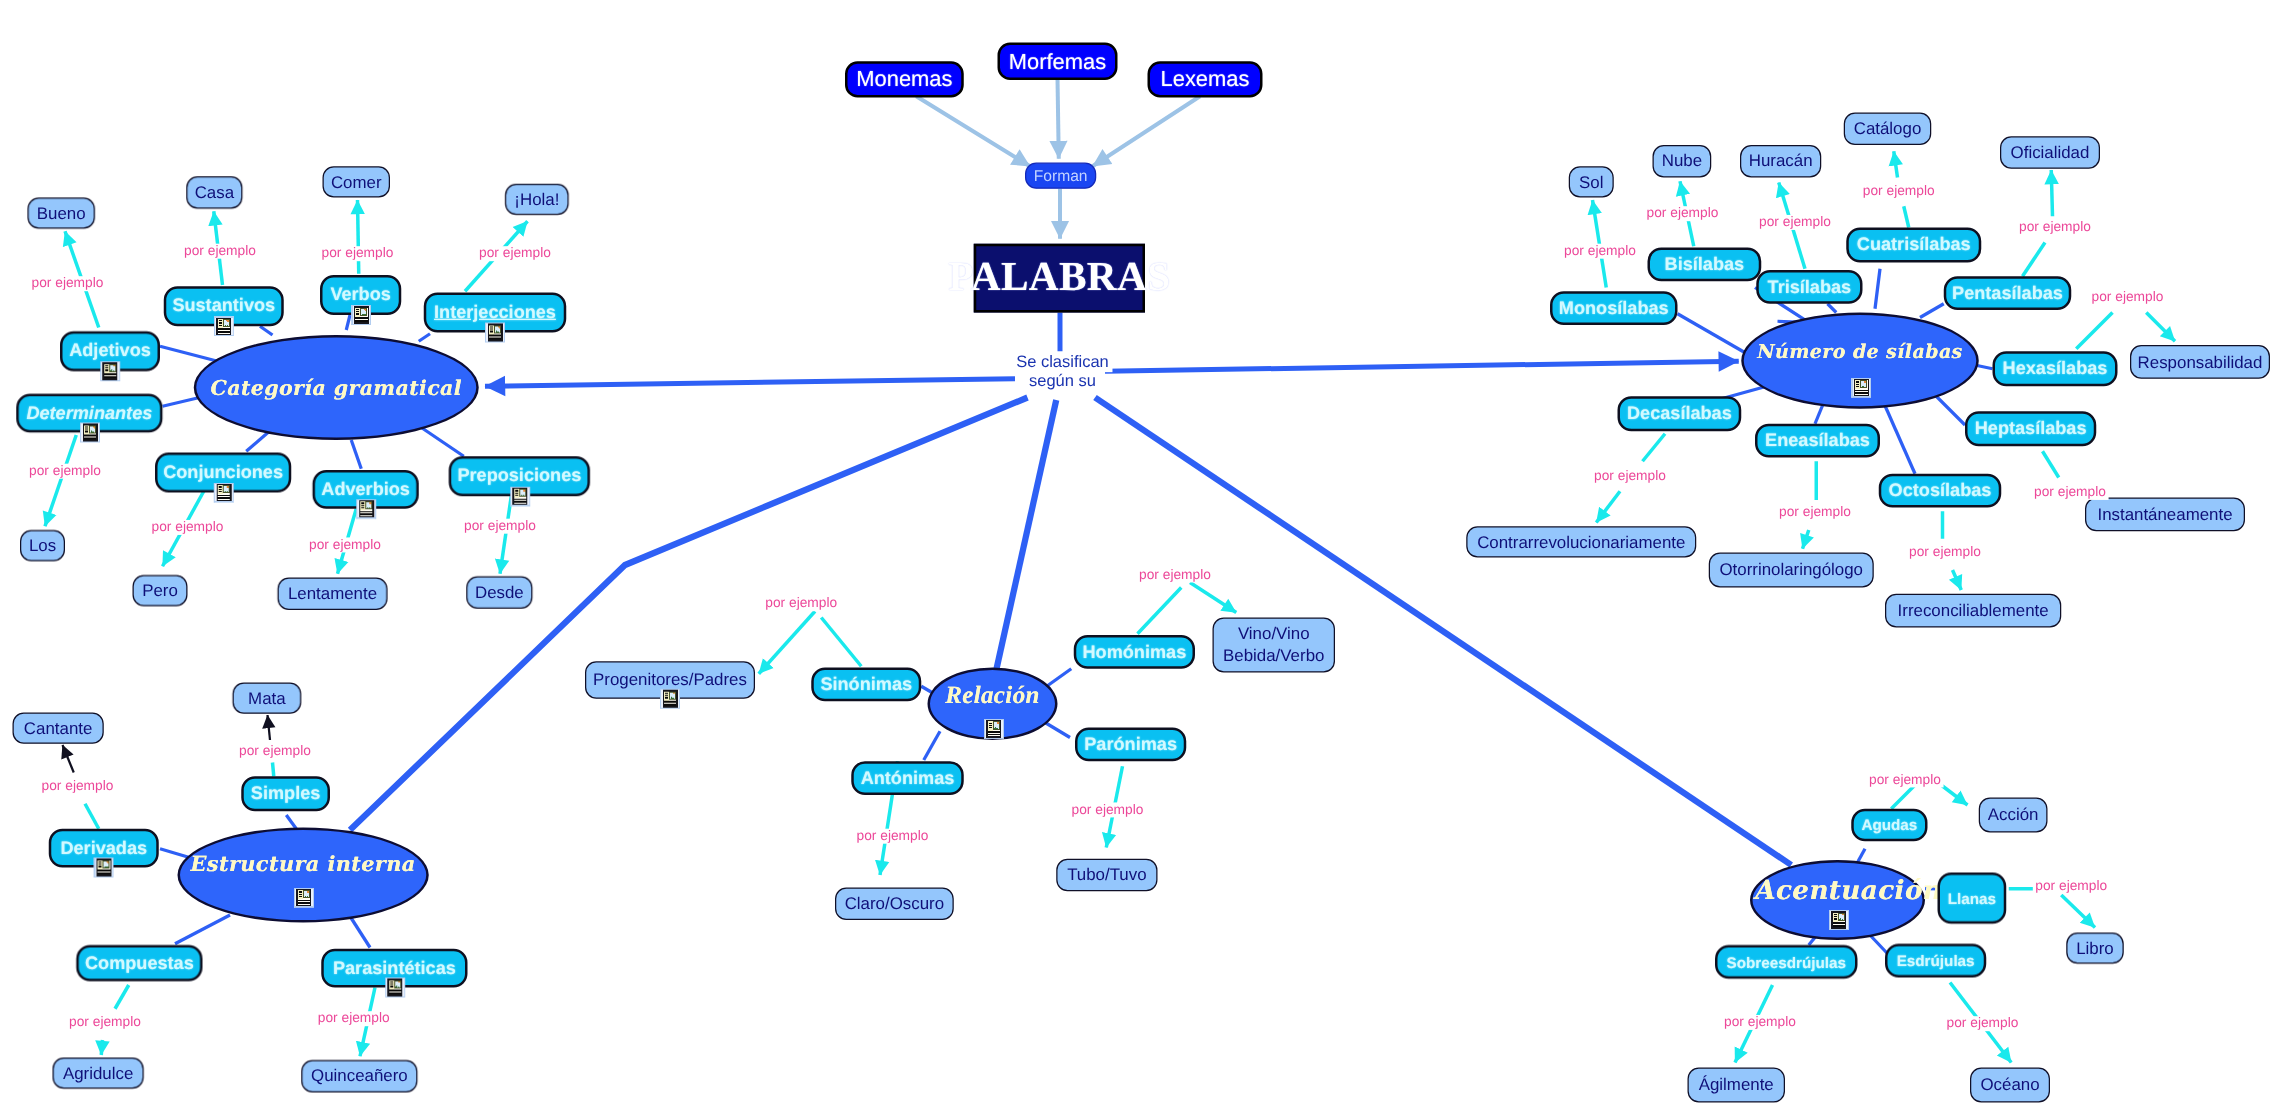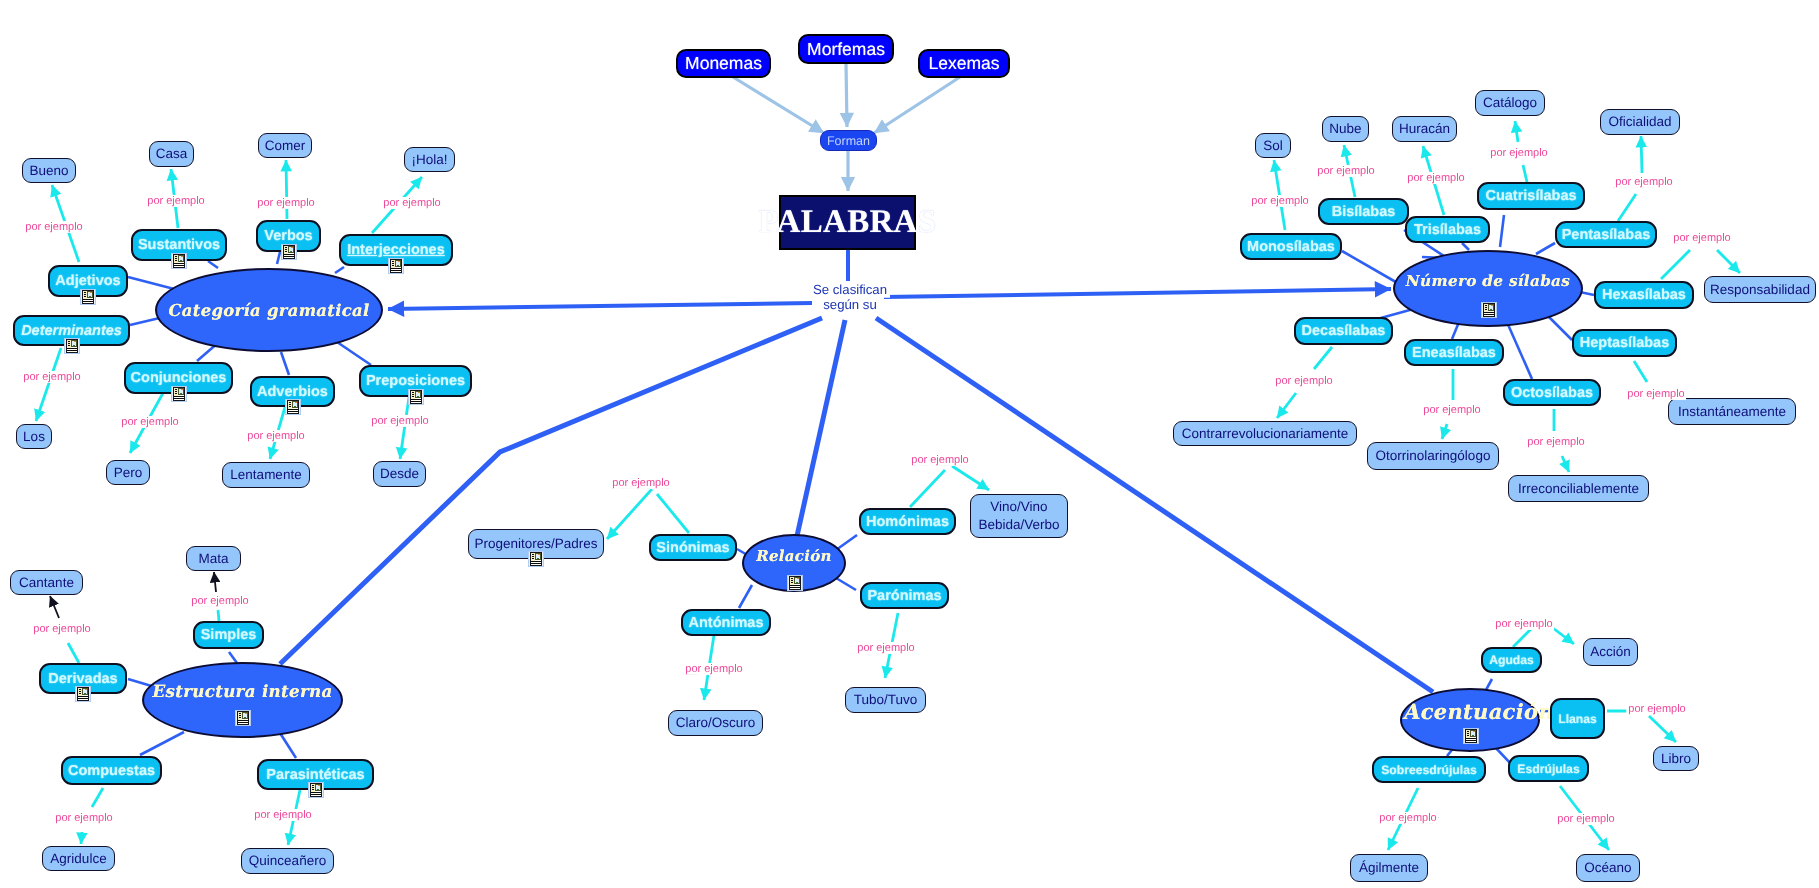--- a/index.html
+++ b/index.html
@@ -223,21 +223,21 @@
           <path d="M7.8 8.4 L9.3 6.6 L10.2 7.6 L10.9 6.9 L12.2 8.4 Z" fill="#35743a"></path>
           <circle cx="11.3" cy="3.4" r="1.1" fill="#e4883a"></circle>
           <rect x="7.2" y="2" width="5.5" height="0.8" fill="#4a5528"></rect>
           <rect x="7.2" y="2" width="0.8" height="6.5" fill="#4a5528"></rect>
           <rect x="12" y="2" width="0.8" height="6.5" fill="#4a5528"></rect>
           <rect x="7.2" y="7.8" width="5.5" height="0.8" fill="#4a5528"></rect>
           <rect x="3" y="9.7" width="10" height="1.3" fill="#0a0a0a"></rect>
           <rect x="3" y="11.9" width="10" height="1.3" fill="#0a0a0a"></rect>
         </svg></div>
       <div class="node ellipse" style="left: 742px; top: 534px; width: 104px; height: 58px;">
-        <span class="etext" style="font-size: 15px; transform: translate3d(0px, -7px, 0px);">Relación</span>
+        <span class="etext" style="font-size: 20px; transform: translate3d(0px, -7px, 0px); font-family: Liberation Serif, serif;">Relación</span>
       </div>
       <div class="ricon" style="left: 787px; top: 575px;"><svg viewBox="0 0 16 16" width="16" height="16" shape-rendering="crispEdges">
           <rect x="0" y="0" width="16" height="16" fill="#e9f0fc"></rect>
           <rect x="0" y="0" width="16" height="1" fill="#b2cdf0"></rect>
           <rect x="0" y="15" width="16" height="1" fill="#b2cdf0"></rect>
           <rect x="0" y="0" width="1" height="16" fill="#b2cdf0"></rect>
           <rect x="15" y="0" width="1" height="16" fill="#b2cdf0"></rect>
           <rect x="2" y="1" width="12" height="14" fill="#fffdf4"></rect>
           <rect x="2" y="1" width="12" height="1" fill="#16161d"></rect>
           <rect x="2" y="13.8" width="12" height="1.2" fill="#16161d"></rect>

